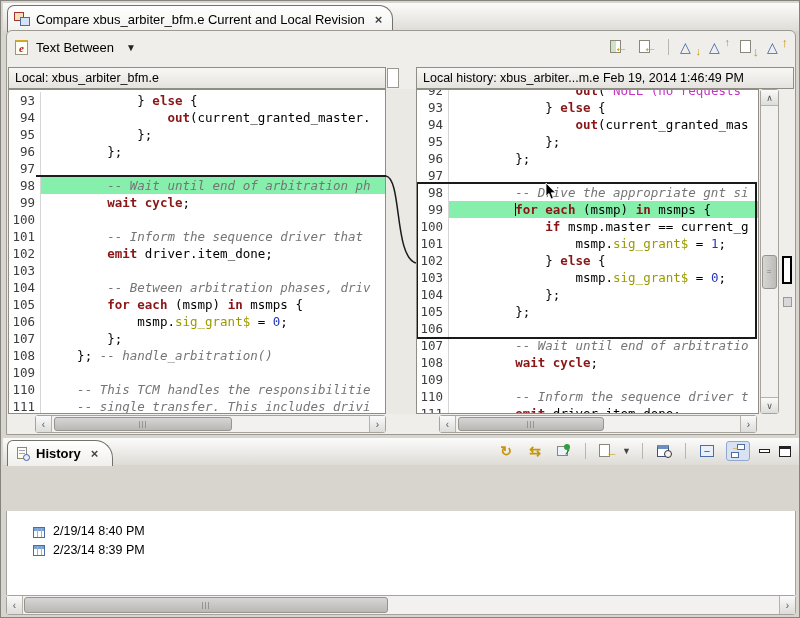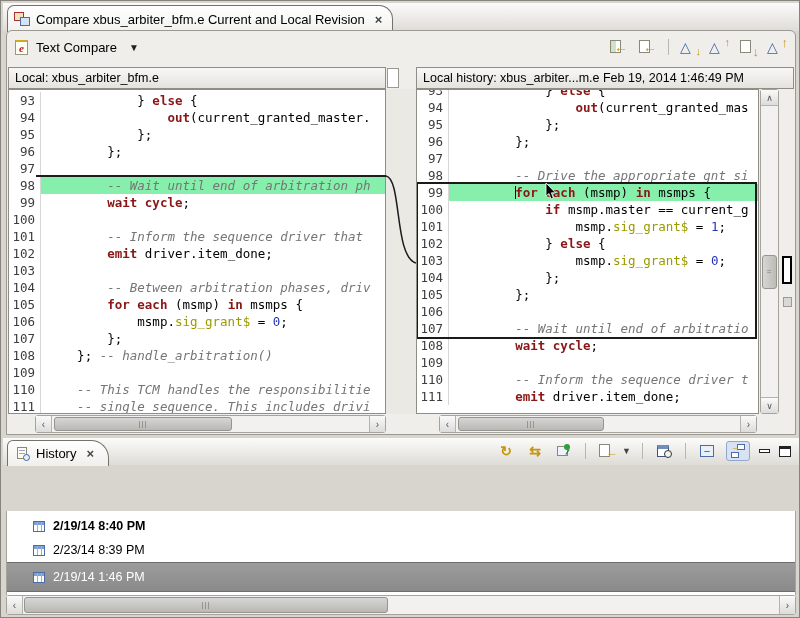--- a/index.html
+++ b/index.html
@@ -84,21 +84,21 @@
   .vs-btn.up{top:0;border-bottom:1px solid #b5b3ae;}
   .vs-btn.down{bottom:0;border-top:1px solid #b5b3ae;}
   .vs-thumb{position:absolute;left:1px;right:1px;top:165px;height:34px;background:linear-gradient(90deg,#d6d6d4,#bcbbb8);border:1px solid #96948e;border-radius:3px;box-sizing:border-box;display:flex;align-items:center;justify-content:center;}
   .ovr{left:779px;top:88px;width:16px;height:325px;}
   .ovr-cur{position:absolute;left:2px;top:167px;width:10px;height:28px;border:2px solid #000;background:#fff;box-sizing:border-box;}
   .ovr-mk{position:absolute;left:3px;top:208px;width:9px;height:10px;background:#d8d8d8;border:1px solid #9a9a9a;box-sizing:border-box;}
 
   
   .hist-tabbar{left:2px;top:437px;width:796px;height:27px;background:linear-gradient(180deg,#fbfbfa,#dedcd7);}
   .htab{position:absolute;left:4px;top:2px;height:25px;background:linear-gradient(180deg,#ffffff,#f0efec);border:1px solid #73716b;border-bottom:none;border-radius:6px 18px 0 0;display:flex;align-items:center;padding:0 14px 0 8px;gap:6px;}
-  .htab-title{font-size:13px;font-weight:normal;color:#000;}
+  .htab-title{font-size:13px;font-weight:bold;color:#000;}
   .hist-icon{position:relative;width:14px;height:14px;}
   .hist-icon .pg{position:absolute;left:1px;top:0;width:10px;height:12px;background:#fffdf2;border:1px solid #8a8878;box-sizing:border-box;}
   .hist-icon .ln{position:absolute;left:3px;width:6px;height:1px;background:#9aa4c8;}
   .hist-icon .clk{position:absolute;right:0;bottom:0;width:7px;height:7px;border-radius:50%;background:#e8eefb;border:1px solid #3a62a8;box-sizing:border-box;}
   .htb-right{position:absolute;right:8px;top:3px;display:flex;align-items:center;gap:9px;height:20px;}
   .hicon{position:relative;width:20px;height:18px;display:flex;align-items:center;justify-content:center;font-size:14px;cursor:default;}
   .hicon.gold{color:#c8960c;font-weight:bold;}
   .pin-i{position:relative;width:14px;height:14px;}
   .pin-i .w{position:absolute;left:0;top:2px;width:11px;height:10px;border:1px solid #8a8878;background:#eef2fa;box-sizing:border-box;}
   .pin-i .hd{position:absolute;right:1px;top:0;width:6px;height:6px;border-radius:50%;background:#2e9e3e;}
@@ -115,21 +115,21 @@
   .layout-tg .r{position:relative;width:14px;height:14px;}
   .layout-tg .r i{position:absolute;box-sizing:border-box;border:1px solid #4a6da8;background:#fff;}
   .layout-tg .r .t{right:0;top:0;width:8px;height:6px;}
   .layout-tg .r .b{left:0;bottom:0;width:8px;height:6px;}
   .layout-tg .r .a{position:absolute;left:0;top:-2px;color:#c8960c;font-size:9px;font-weight:bold;border:none;background:none;}
 
   .hist-file{left:5px;top:464px;width:790px;height:22px;background:#fff;border:1px solid #a5a39c;border-bottom:none;box-sizing:border-box;font-size:12.5px;display:flex;align-items:center;padding:0 6px;}
   .hist-colhdr{left:5px;top:486px;width:790px;height:24px;background:linear-gradient(180deg,#f8f7f5,#e2e0db);border:1px solid #a5a39c;box-sizing:border-box;font-size:12.5px;display:flex;align-items:center;padding:0 7px;}
   .hist-rows{left:5px;top:510px;width:790px;height:84px;background:#fff;border-left:1px solid #a5a39c;border-right:1px solid #a5a39c;box-sizing:border-box;padding-top:3px;}
   .hrow{height:24px;display:flex;align-items:center;gap:8px;padding-left:26px;font-size:12.5px;color:#000;}
-  .hrow.bold{font-weight:bold;}
+  .hrow.bold{font-weight:normal;align-items:flex-end;}
   .hrow.sel{height:28px;background:linear-gradient(180deg,#9c9c9c,#8a8a8a);color:#fff;border-top:1px solid #6e6e6e;border-bottom:1px solid #6e6e6e;}
   .rev-icon{flex:0 0 12px;width:12px;height:11px;border:1px solid #4a6da8;background:linear-gradient(180deg,#7aa0d4 0 3px,#ffffff 3px);box-sizing:border-box;position:relative;}
   .rev-icon::after{content:"";position:absolute;left:3px;top:0;bottom:0;width:1px;background:#9ab2d8;box-shadow:4px 0 0 #9ab2d8;}
 </style>
 </head>
 <body>
 
 <div class="screen">
 
   <div class="abs cmp-tabbar">
@@ -144,21 +144,21 @@
     <div class="winbtns">
       <span class="btn-min"></span>
       <span class="btn-max"></span>
     </div>
   </div>
 
   <div class="abs cmp-body"></div>
 
   <div class="abs cmp-toolbar">
     <span class="doc-e">e</span>
-    <span class="viewmode-label">Text Compare</span>
+    <span class="viewmode-label">Text Between</span>
     <span class="dd-arrow">▼</span>
     <span class="tb-right">
       <span class="tbi">
           <span class="ico-doc grn"></span>
           <span class="ico-arrow-l gold">←</span>
         </span>
       <span class="tbi">
           <span class="ico-doc"></span>
           <span class="ico-arrow-l gold">←</span>
         </span>
@@ -255,34 +255,38 @@
         <div class="crow">
           <span class="lnum">109</span>
           <span class="ctext"></span>
         </div>
         <div class="crow">
           <span class="lnum">110</span>
           <span class="ctext"><span class="tk-c">    -- This TCM handles the responsibilitie</span></span>
         </div>
         <div class="crow">
           <span class="lnum">111</span>
-          <span class="ctext"><span class="tk-c">    -- single sequence. This includes drivi</span></span>
+          <span class="ctext"><span class="tk-c">    -- single transfer. This includes drivi</span></span>
         </div>
       </div>
   </div>
   <div class="abs ins-line"></div>
 
   <div class="abs gutter">
     <svg width="30" height="325">
       <path d="M 0,87 C 16,90 8,168 30,174" stroke="#1c1c1c" stroke-width="1.5" fill="none"></path>
     </svg>
   </div>
 
   <div class="abs code-pane pane-right" style="position:absolute;">
     <div class="rows" id="right-code">
+        <div class="crow">
+          <span class="lnum">92</span>
+          <span class="ctext"><span class="tk-p">                </span><span class="tk-k">out</span><span class="tk-p">(</span><span class="tk-s">"NULL (no requests</span></span>
+        </div>
         <div class="crow">
           <span class="lnum">93</span>
           <span class="ctext"><span class="tk-p">            } </span><span class="tk-k">else</span><span class="tk-p"> {</span></span>
         </div>
         <div class="crow">
           <span class="lnum">94</span>
           <span class="ctext"><span class="tk-p">                </span><span class="tk-k">out</span><span class="tk-p">(current_granted_mas</span></span>
         </div>
         <div class="crow">
           <span class="lnum">95</span>
@@ -445,24 +449,20 @@
 
   <div class="abs hist-rows" id="history-rows">
       <div class="hrow bold">
         <span class="rev-icon"></span>
         <span class="rev-time">2/19/14 8:40 PM</span>
       </div>
       <div class="hrow">
         <span class="rev-icon"></span>
         <span class="rev-time">2/23/14 8:39 PM</span>
       </div>
-      <div class="hrow sel">
-        <span class="rev-icon"></span>
-        <span class="rev-time">2/19/14 1:46 PM</span>
-      </div>
     </div>
 
   <div class="abs hscroll hs-bottom">
     <div class="sb-btn">‹</div>
     <div class="sb-track">
       <div class="sb-thumb" style="left:1px;width:364px;">
           <span class="grip">|||</span>
         </div>
     </div>
     <div class="sb-btn right">›</div>

